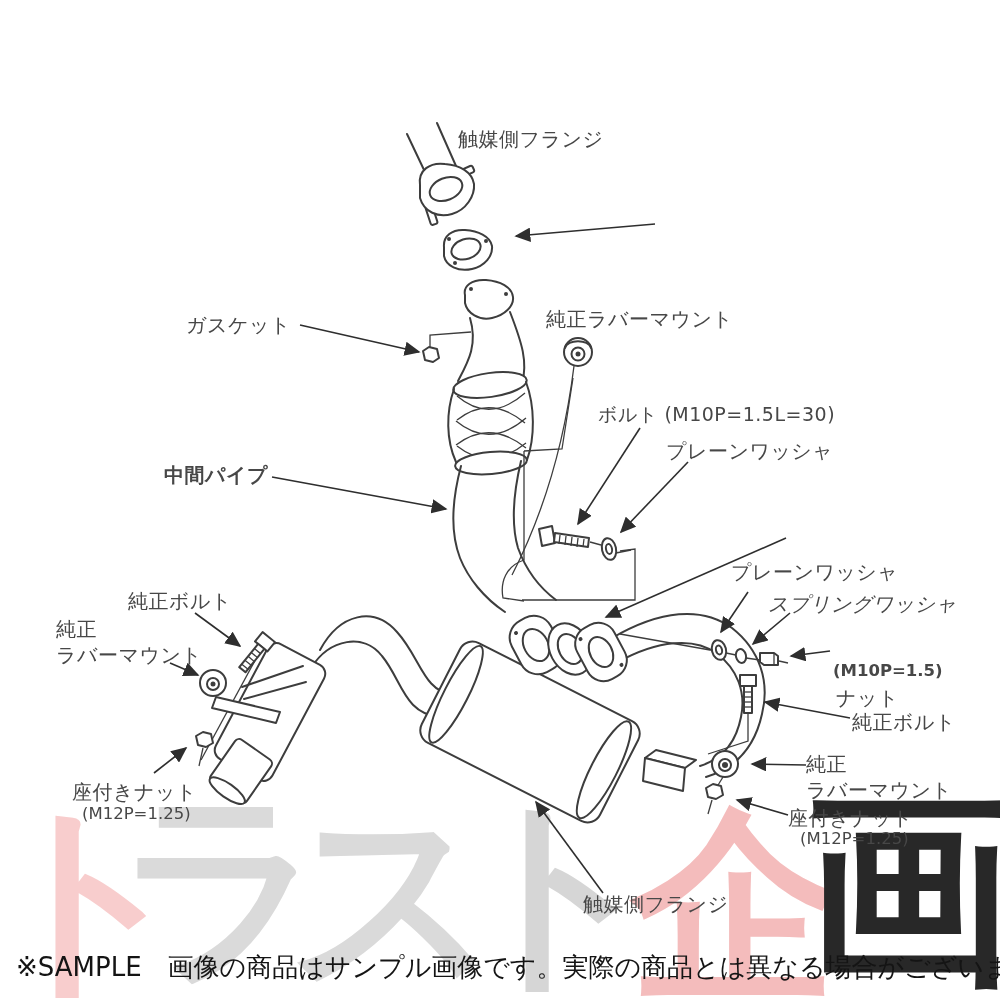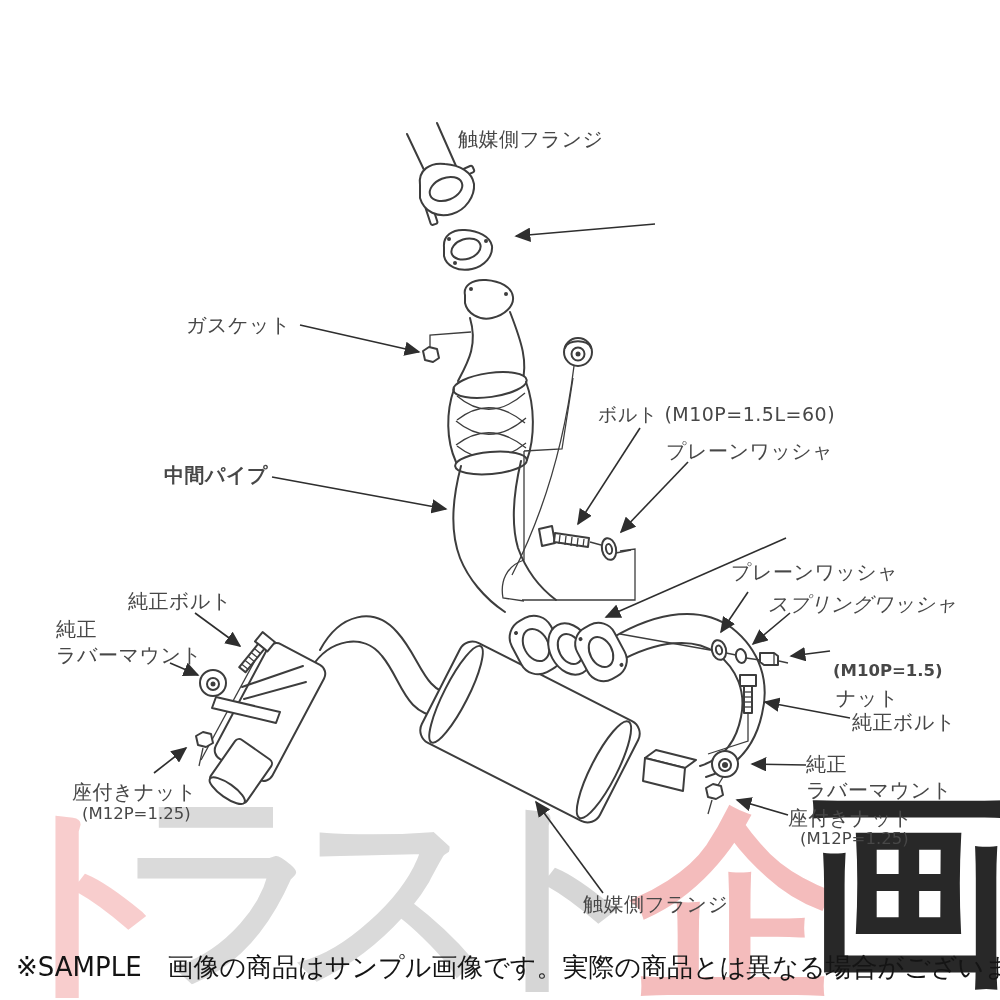--- a/index.html
+++ b/index.html
@@ -234,21 +234,22 @@
       <line class="arrow" x1="788" y1="815" x2="737" y2="800" marker-end="url(#ah)"></line>
       <line class="arrow" x1="195" y1="613" x2="240" y2="646" marker-end="url(#ah)"></line>
       <line class="arrow" x1="170" y1="663" x2="198" y2="675" marker-end="url(#ah)"></line>
       <line class="arrow" x1="154" y1="773" x2="186" y2="748" marker-end="url(#ah)"></line>
       <line class="arrow" x1="603" y1="893" x2="536" y2="802" marker-end="url(#ah)"></line>
     </g>
   </svg>
 
   <div class="lbl" style="left:458px;top:106px;margin-top:20px;">触媒側フランジ</div>
   <div class="lbl" style="left:186px;top:312px;">ガスケット</div>
-  <div class="lbl" style="left:598px;top:402px;font-size:19px;">ボルト (M10P=1.5L=60)</div>
+  <div class="lbl" style="left:546px;top:306px;">純正ラバーマウント</div>
+  <div class="lbl" style="left:598px;top:402px;font-size:19px;">ボルト (M10P=1.5L=30)</div>
   <div class="lbl" style="left:666px;top:438px;">プレーンワッシャ</div>
   <div class="lbl" style="left:164px;top:462px;font-weight:bold;">中間パイプ</div>
   <div class="lbl" style="left:731px;top:559px;">プレーンワッシャ</div>
   <div class="lbl" style="left:768px;top:591px;font-style:italic;">スプリングワッシャ</div>
   <div class="lbl" style="left:836px;top:637px;margin-top:48px;">ナット</div>
   <div class="lbl sub" style="left:833px;top:660px;font-weight:bold;">(M10P=1.5)</div>
   <div class="lbl" style="left:852px;top:709px;">純正ボルト</div>
   <div class="lbl" style="left:806px;top:751px;">純正
 ラバーマウント</div>
   <div class="lbl" style="left:788px;top:805px;">座付きナット</div>

